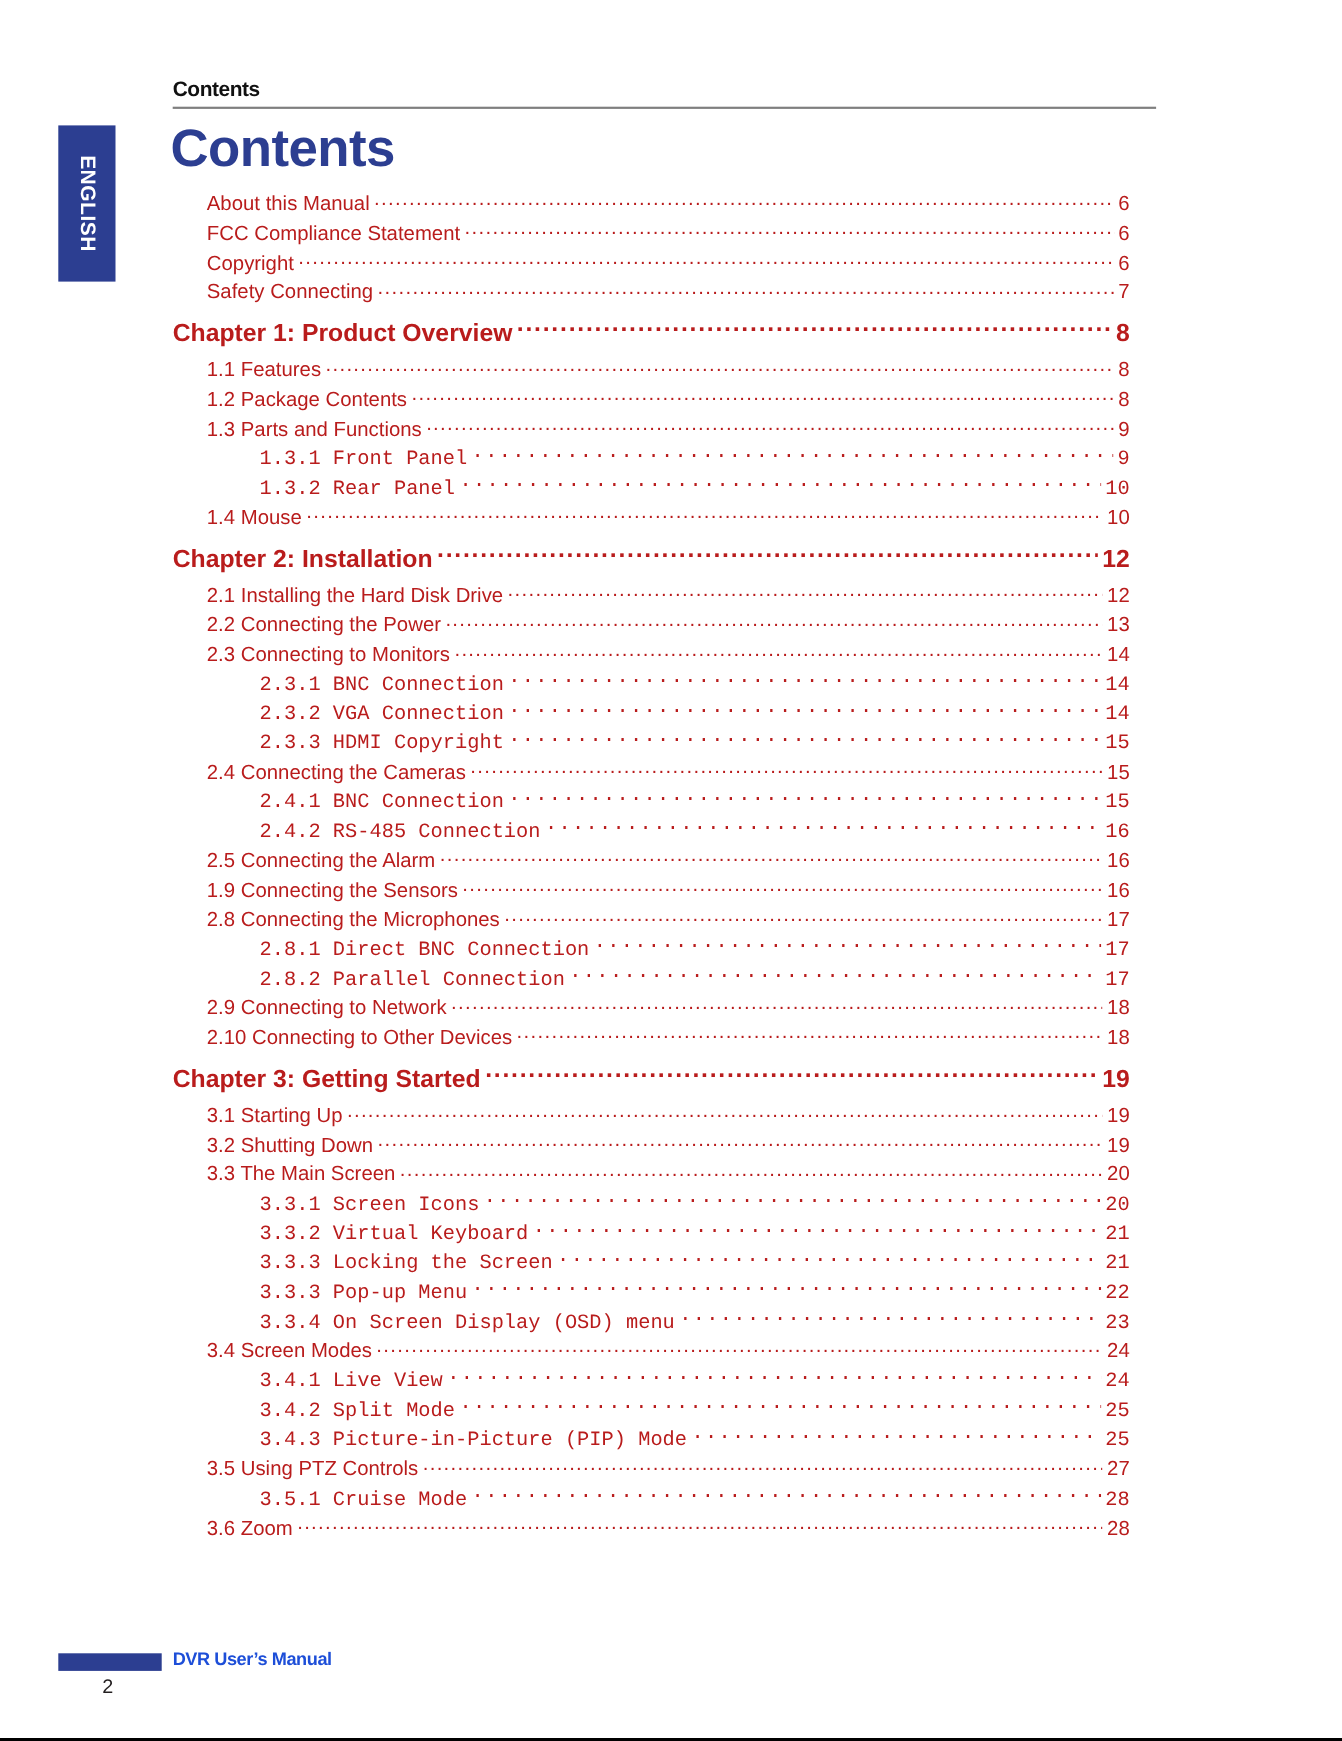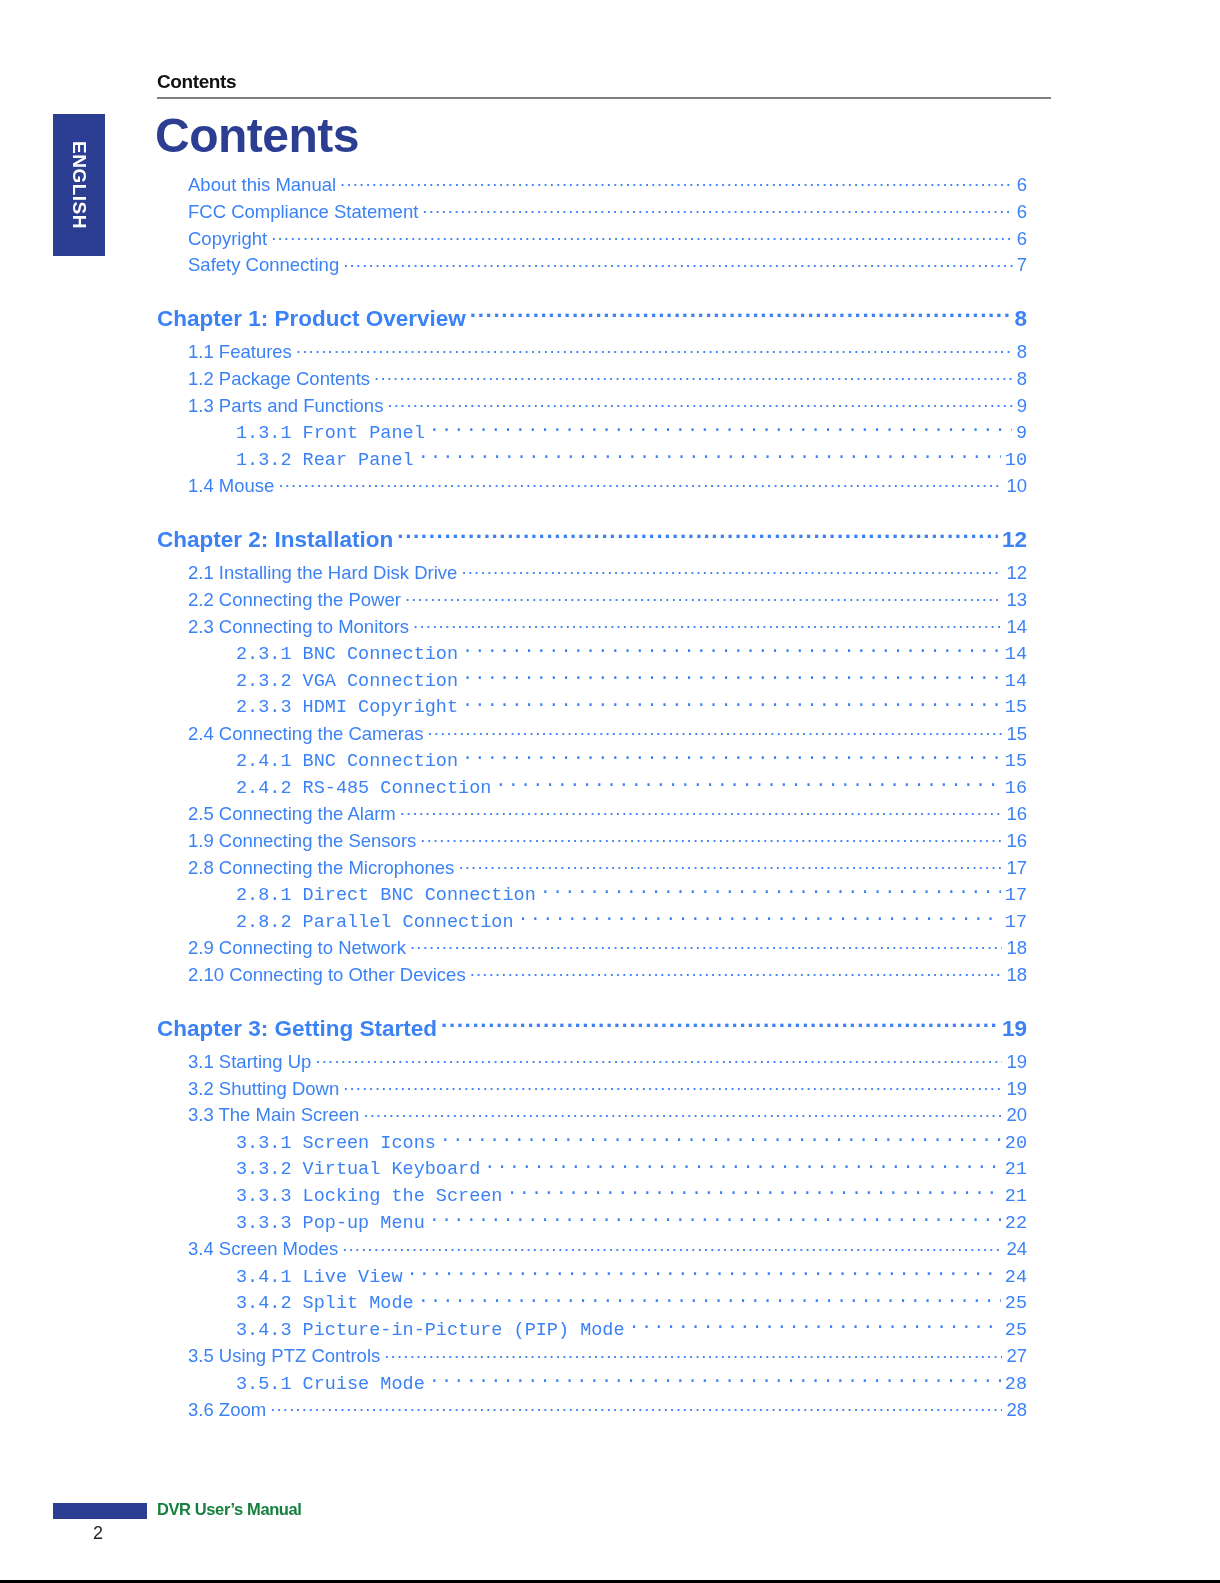--- a/index.html
+++ b/index.html
@@ -25,42 +25,42 @@
   }
   .page-title {
     position: absolute; left: 155px; top: 108px;
     font-size: 48px; font-weight: bold; color: #2c3e91; letter-spacing: -0.5px;
   }
   .toc {
     position: absolute; left: 157px; top: 172px; width: 870px;
   }
   .toc-row {
     display: flex; align-items: baseline; height: 26.8px; line-height: 26.8px;
-    font-size: 18.5px; color: #3b82f6; white-space: nowrap;
+    font-size: 18.5px; color: #b91c1c; white-space: nowrap;
   }
   .toc-row.lvl-0 { font-weight: bold; font-size: 22.5px; height: 40px; line-height: 40px; margin-top: 0px; }
-  .toc-row.lvl-0.gap-top { margin-top: 20px; }
+  .toc-row.lvl-0.gap-top { margin-top: 4px; }
   .toc-row.lvl-1 { padding-left: 31px; }
   .toc-row.lvl-2 { padding-left: 79px; font-family: Liberation Mono, monospace; }
   .toc-row .lbl { flex: 0 0 auto; }
   .toc-row .leader {
     flex: 1 1 auto; overflow: hidden; margin: 0 4px; position: relative; height: 1em;
   }
   .toc-row .leader::before {
     content: "....................................................................................................................................................................................................................................................................";
     position: absolute; left: 0; bottom: -3px; letter-spacing: 1.2px; white-space: nowrap;
   }
   .toc-row.lvl-0 .leader::before { letter-spacing: 1.6px; bottom: -4px; }
   .toc-row .pg { flex: 0 0 auto; text-align: right; }
   .footer-bar {
     position: absolute; left: 53px; top: 1503px; width: 94px; height: 16px; background: #2c3e91;
   }
   .footer-title {
     position: absolute; left: 157px; top: 1500px; font-size: 16.5px; font-weight: bold;
-    letter-spacing: -0.4px; color: #15803d;
+    letter-spacing: -0.4px; color: #1d4ed8;
   }
   .page-number {
     position: absolute; left: 93px; top: 1523px; font-size: 18px; color: #231f20;
   }
   .bottom-edge {
     position: absolute; left: 0; top: 1580px; width: 1220px; height: 3px; background: #000;
   }
 </style>
 </head>
 <body>
@@ -251,20 +251,25 @@
     </div>
   <div class="toc-row lvl-2">
       <span class="lbl">3.3.3 Locking the Screen</span>
       <span class="leader"></span>
       <span class="pg">21</span>
     </div>
   <div class="toc-row lvl-2">
       <span class="lbl">3.3.3 Pop-up Menu</span>
       <span class="leader"></span>
       <span class="pg">22</span>
+    </div>
+  <div class="toc-row lvl-2">
+      <span class="lbl">3.3.4 On Screen Display (OSD) menu</span>
+      <span class="leader"></span>
+      <span class="pg">23</span>
     </div>
   <div class="toc-row lvl-1">
       <span class="lbl">3.4 Screen Modes</span>
       <span class="leader"></span>
       <span class="pg">24</span>
     </div>
   <div class="toc-row lvl-2">
       <span class="lbl">3.4.1 Live View</span>
       <span class="leader"></span>
       <span class="pg">24</span>

